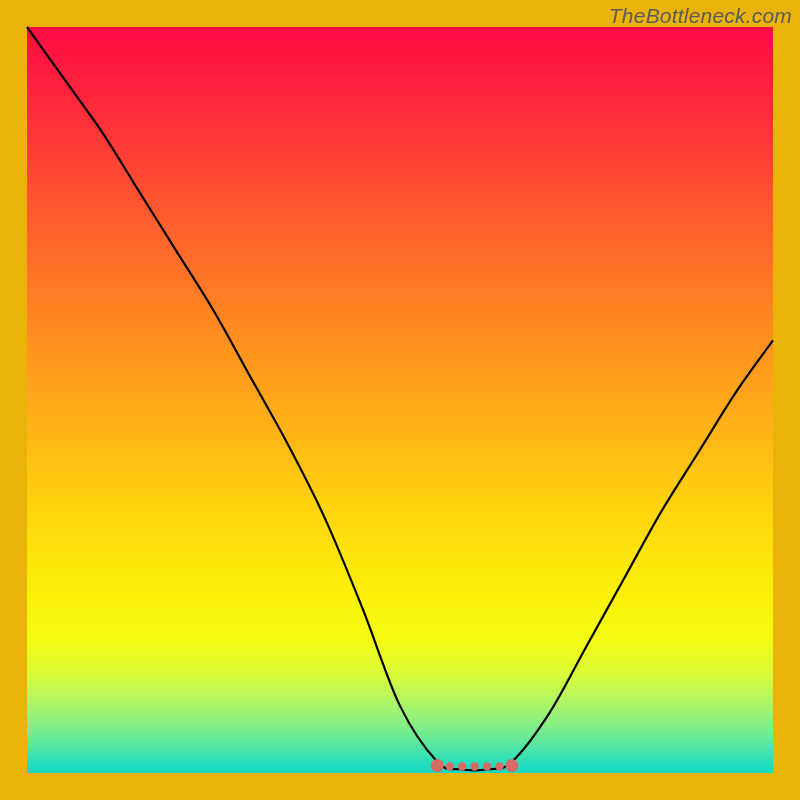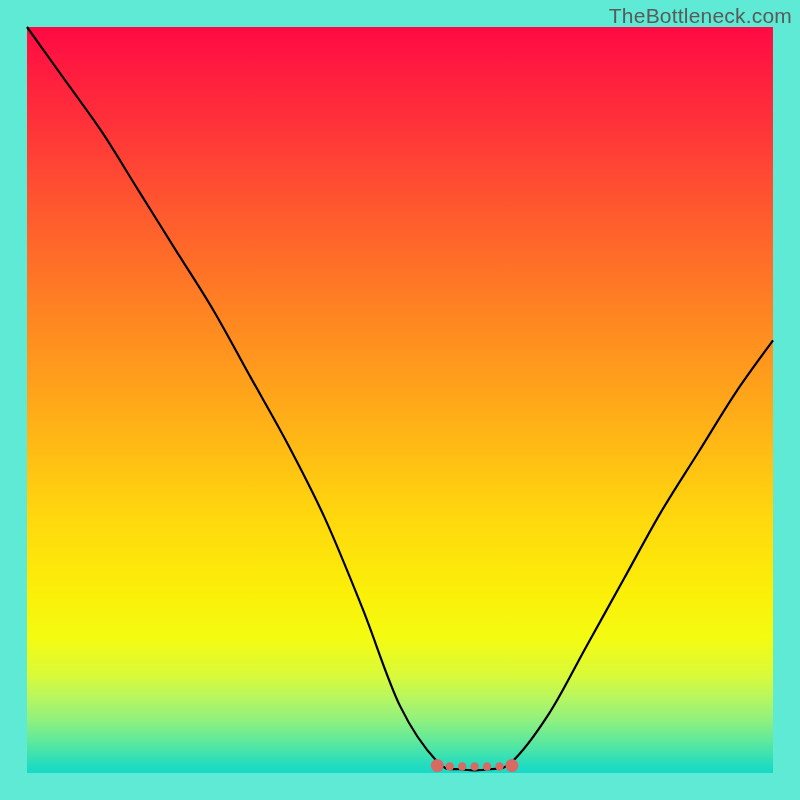--- a/index.html
+++ b/index.html
@@ -10,21 +10,22 @@
     background: #000;
     overflow: hidden;
     font-family: Arial, Helvetica, sans-serif;
   }
   .frame {
     position: absolute;
     left: 0;
     top: 0;
     width: 800px;
     height: 800px;
-    background: #5eead4;
+    background: #eab308;
+    font-style: italic;
   }
   .plot {
     position: absolute;
     left: 27px;
     top: 27px;
     width: 746px;
     height: 746px;
     
     background: linear-gradient(
       to bottom,

